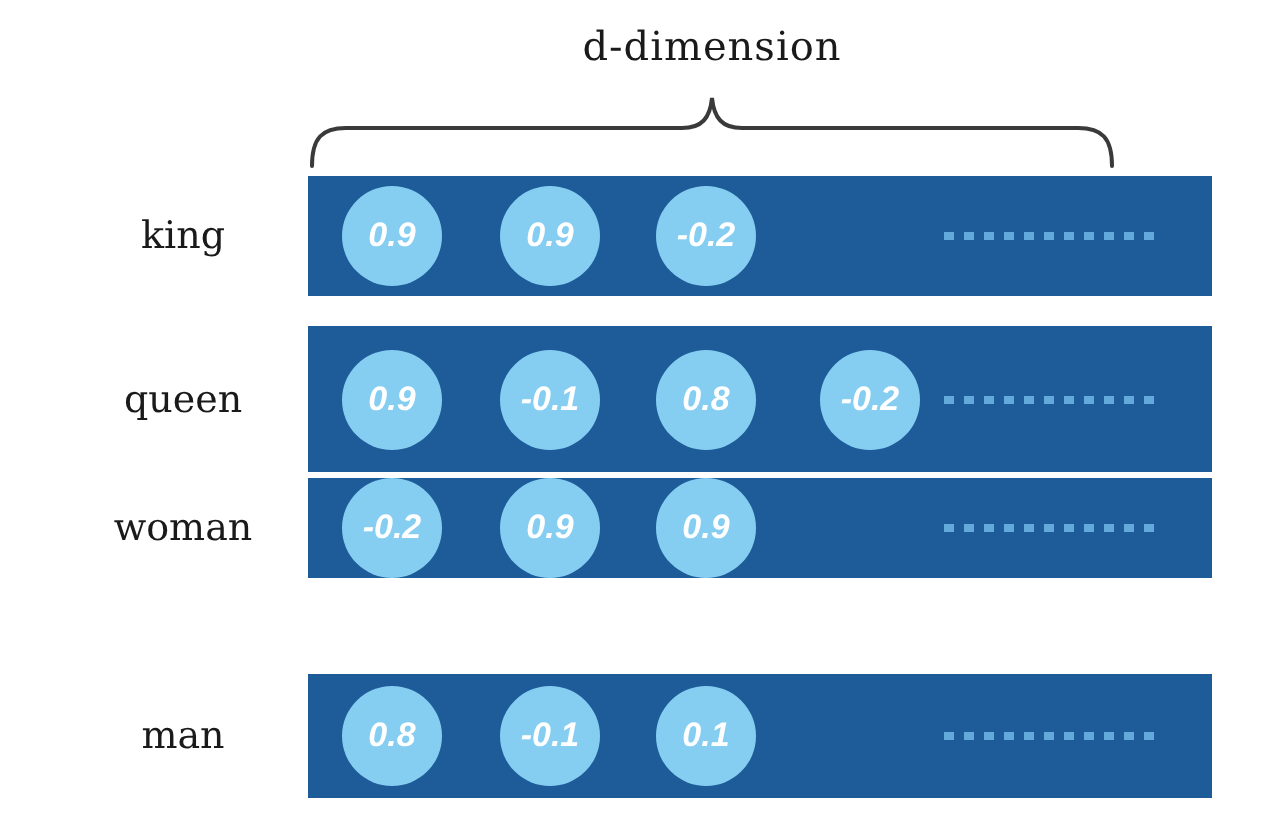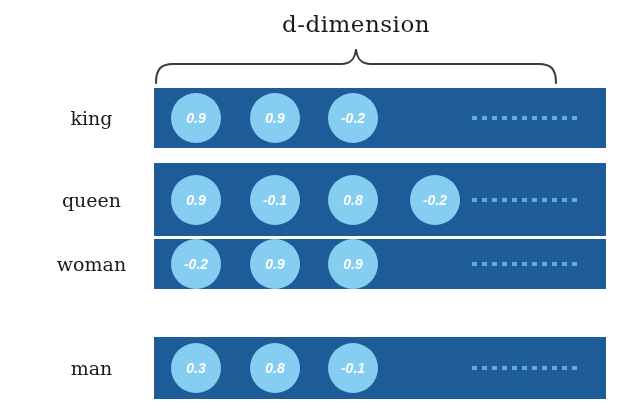--- a/index.html
+++ b/index.html
@@ -16,21 +16,21 @@
     position:relative;
     width:637px;height:408px;
     background:var(--bg);
     overflow:hidden;
     font-family:"DejaVu Serif", serif;
   }
   .title{
     position:absolute;
     left:156px;top:11px;width:400px;
     text-align:center;
-    font-size:23px;
+    font-size:20px;
     letter-spacing:0.5px;
     color:var(--text);
   }
   .brace{
     position:absolute;
     left:155px;top:45px;
     width:402px;height:39px;
   }
   .rows{position:absolute;left:0;top:0;width:637px;height:408px;}
   .row{position:absolute;left:0;width:637px;margin-left:19px;}
@@ -61,21 +61,21 @@
     display:flex;align-items:center;justify-content:center;
   }
   .circle:nth-of-type(1){left:17px;}
   .circle:nth-of-type(2){left:96px;}
   .circle:nth-of-type(3){left:174px;}
   .circle:nth-of-type(4){left:256px;}
   .value{
     font-family:"Liberation Sans", sans-serif;
     font-style:italic;
     font-weight:600;
-    font-size:14px;
+    font-size:17px;
     color:var(--value_text);
   }
   .dots{
     position:absolute;
     left:318px;top:50%;
     width:110px;height:4px;
     margin-top:-2px;
     background:repeating-linear-gradient(to right, var(--dot) 0 5px, transparent 5px 10px);
   }
 </style>
@@ -139,26 +139,26 @@
         <span class="value">0.9</span>
       </div>
       <div class="dots"></div>
     </div>
   </div>
 
   <div class="row">
     <div class="label">man</div>
     <div class="bar">
       <div class="circle">
-        <span class="value">0.3</span>
-      </div>
-      <div class="circle">
         <span class="value">0.8</span>
       </div>
       <div class="circle">
         <span class="value">-0.1</span>
+      </div>
+      <div class="circle">
+        <span class="value">0.1</span>
       </div>
       <div class="dots"></div>
     </div>
   </div>
 </div>
 
 </div>
 
 </body></html>

